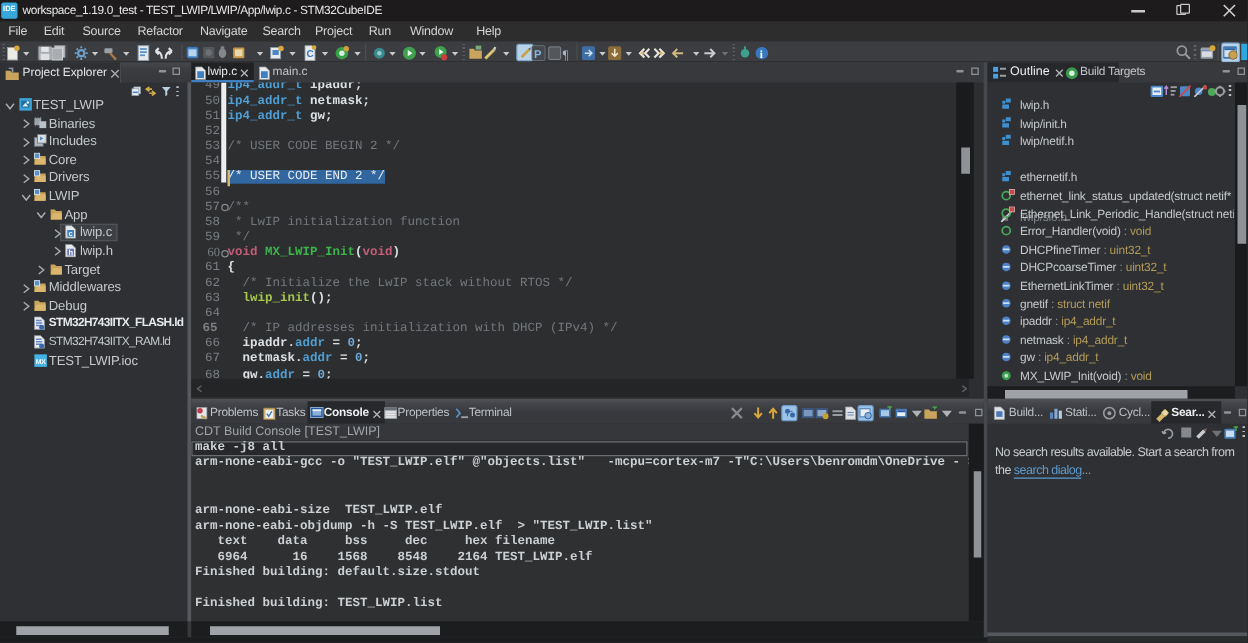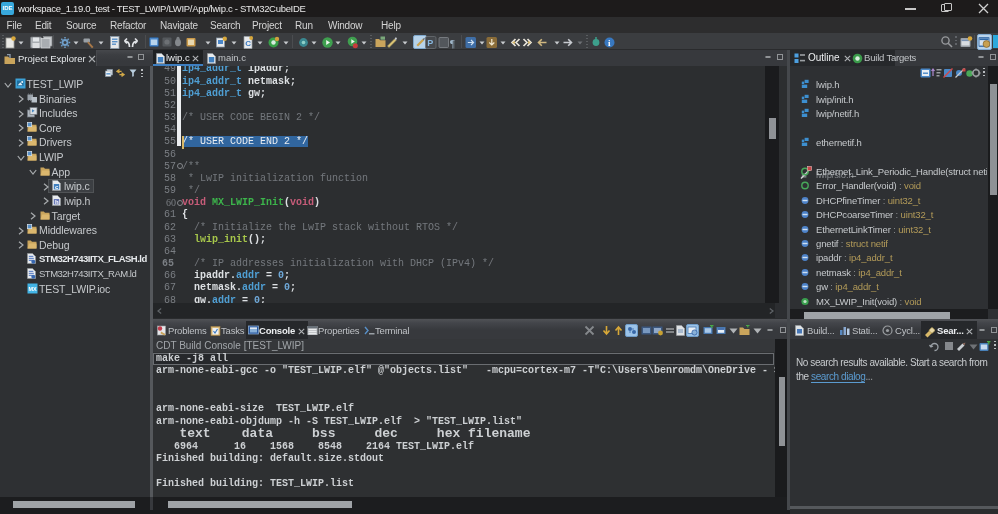--- a/index.html
+++ b/index.html
@@ -533,20 +533,24 @@
         </svg></span><span style="color:#c6c9cc;">lwip/netif.h</span></div>
 <div class="ab" style="left:10px;top:43.66px;height:14.4px;line-height:14.4px;font-size:9.5px;letter-spacing:-0.15px;white-space:nowrap;margin-top:46px;"><span style="display:inline-block;width:16px;"><svg width="11" height="10" style="vertical-align:-1px">
           <rect x="1.8" y="4.6" width="4.6" height="4" fill="#787c80"></rect>
           <path d="M1 9.5 L9.5 0.8" stroke="#cfd3d6" stroke-width="1.4"></path>
         </svg></span><span style="color:#85898d;">lwip/sio.h</span></div>
 <div class="ab" style="left:10px;top:58.08px;height:14.4px;line-height:14.4px;font-size:9.5px;letter-spacing:-0.15px;white-space:nowrap;"><span style="display:inline-block;width:16px;"><svg width="11" height="10" style="vertical-align:-1px">
           <rect x="4.6" y="0.8" width="4" height="3.2" fill="#3d8fd0"></rect>
           <rect x="1.8" y="2.6" width="2.4" height="2.4" fill="#3d8fd0"></rect>
           <rect x="1.8" y="5.6" width="5.4" height="3.4" fill="#3d8fd0"></rect>
         </svg></span><span style="color:#c6c9cc;">ethernetif.h</span></div>
+<div class="ab" style="left:10px;top:72.5px;height:14.4px;line-height:14.4px;font-size:9.5px;letter-spacing:-0.15px;white-space:nowrap;"><span style="display:inline-block;width:16px;"><svg width="12" height="10" style="vertical-align:-1px">
+          <circle cx="5" cy="5.5" r="3.2" fill="none" stroke="#48a85a" stroke-width="1.4"></circle>
+          <rect x="7.5" y="0.5" width="4" height="4" fill="#c84848" stroke="#e8b8b8" stroke-width="0.6"></rect>
+        </svg></span><span style="color:#c6c9cc;">ethernet_link_status_updated(struct netif*</span></div>
 <div class="ab" style="left:10px;top:86.92px;height:14.4px;line-height:14.4px;font-size:9.5px;letter-spacing:-0.15px;white-space:nowrap;"><span style="display:inline-block;width:16px;"><svg width="12" height="10" style="vertical-align:-1px">
           <circle cx="5" cy="5.5" r="3.2" fill="none" stroke="#48a85a" stroke-width="1.4"></circle>
           <rect x="7.5" y="0.5" width="4" height="4" fill="#c84848" stroke="#e8b8b8" stroke-width="0.6"></rect>
         </svg></span><span style="color:#c6c9cc;">Ethernet_Link_Periodic_Handle(struct netif</span></div>
 <div class="ab" style="left:10px;top:101.34px;height:14.4px;line-height:14.4px;font-size:9.5px;letter-spacing:-0.15px;white-space:nowrap;"><span style="display:inline-block;width:16px;"><svg width="12" height="10" style="vertical-align:-1px">
           <circle cx="5" cy="5.5" r="3.2" fill="none" stroke="#48a85a" stroke-width="1.4"></circle>
         </svg></span><span style="color:#c6c9cc;">Error_Handler(void)</span><span style="color:#8d9194;"> : </span><span style="color:#b39b59;">void</span></div>
 <div class="ab" style="left:10px;top:115.76px;height:14.4px;line-height:14.4px;font-size:9.5px;letter-spacing:-0.15px;white-space:nowrap;"><span style="display:inline-block;width:16px;"><svg width="12" height="10" style="vertical-align:-1px">
           <circle cx="5" cy="5.5" r="3.4" fill="#4d82c8"></circle>
           <rect x="2.5" y="4.8" width="5" height="1.4" fill="#cfe0f2"></rect>
@@ -682,21 +686,21 @@
 <div class="ab" style="left:153px;top:339px;width:634px;height:13px;background:#35373a;">
     <span style="display:block;padding-left:3px;font-size:10px;line-height:13px;color:#a2a6aa;">CDT Build Console [TEST_LWIP]</span>
   </div>
 <div class="ab" style="left:153px;top:352px;width:622px;height:145px;overflow:hidden;">
 <div class="ab" style="left:0;top:0.5px;width:621px;height:12px;background:#26282b;border:1px solid #6a6d71;"></div>
 <div class="ab mono" style="left:3px;top:0.8px;height:12.55px;line-height:12.55px;font-size:10px;color:#cdd0d3;font-weight:bold;white-space:pre;">make&nbsp;-j8&nbsp;all&nbsp;</div>
 <div class="ab mono" style="left:3px;top:13.350000000000001px;height:12.55px;line-height:12.55px;font-size:10px;color:#cdd0d3;font-weight:bold;white-space:pre;">arm-none-eabi-gcc&nbsp;-o&nbsp;"TEST_LWIP.elf"&nbsp;@"objects.list"&nbsp;&nbsp;&nbsp;-mcpu=cortex-m7&nbsp;-T"C:\Users\benromdm\OneDrive&nbsp;-&nbsp;STMicroelectronics\</div>
 <div class="ab mono" style="left:3px;top:38.45px;height:12.55px;line-height:12.55px;font-size:10px;color:#cdd0d3;font-weight:bold;white-space:pre;">&nbsp;</div>
 <div class="ab mono" style="left:3px;top:51.0px;height:12.55px;line-height:12.55px;font-size:10px;color:#cdd0d3;font-weight:bold;white-space:pre;">arm-none-eabi-size&nbsp;&nbsp;TEST_LWIP.elf</div>
 <div class="ab mono" style="left:3px;top:63.55px;height:12.55px;line-height:12.55px;font-size:10px;color:#cdd0d3;font-weight:bold;white-space:pre;">arm-none-eabi-objdump&nbsp;-h&nbsp;-S&nbsp;TEST_LWIP.elf&nbsp;&nbsp;&gt;&nbsp;"TEST_LWIP.list"</div>
-<div class="ab mono" style="left:3px;top:76.10000000000001px;height:12.55px;line-height:12.55px;font-size:13px;color:#cdd0d3;font-weight:bold;white-space:pre;">&nbsp;&nbsp;&nbsp;text&nbsp;&nbsp;&nbsp;&nbsp;data&nbsp;&nbsp;&nbsp;&nbsp;&nbsp;bss&nbsp;&nbsp;&nbsp;&nbsp;&nbsp;dec&nbsp;&nbsp;&nbsp;&nbsp;&nbsp;hex&nbsp;filename</div>
+<div class="ab mono" style="left:3px;top:76.10000000000001px;height:12.55px;line-height:12.55px;font-size:10px;color:#cdd0d3;font-weight:bold;white-space:pre;">&nbsp;&nbsp;&nbsp;text&nbsp;&nbsp;&nbsp;&nbsp;data&nbsp;&nbsp;&nbsp;&nbsp;&nbsp;bss&nbsp;&nbsp;&nbsp;&nbsp;&nbsp;dec&nbsp;&nbsp;&nbsp;&nbsp;&nbsp;hex&nbsp;filename</div>
 <div class="ab mono" style="left:3px;top:88.65px;height:12.55px;line-height:12.55px;font-size:10px;color:#cdd0d3;font-weight:bold;white-space:pre;">&nbsp;&nbsp;&nbsp;6964&nbsp;&nbsp;&nbsp;&nbsp;&nbsp;&nbsp;16&nbsp;&nbsp;&nbsp;&nbsp;1568&nbsp;&nbsp;&nbsp;&nbsp;8548&nbsp;&nbsp;&nbsp;&nbsp;2164&nbsp;TEST_LWIP.elf</div>
 <div class="ab mono" style="left:3px;top:101.2px;height:12.55px;line-height:12.55px;font-size:10px;color:#cdd0d3;font-weight:bold;white-space:pre;">Finished&nbsp;building:&nbsp;default.size.stdout</div>
 <div class="ab mono" style="left:3px;top:113.75px;height:12.55px;line-height:12.55px;font-size:10px;color:#cdd0d3;font-weight:bold;white-space:pre;">&nbsp;</div>
 <div class="ab mono" style="left:3px;top:126.3px;height:12.55px;line-height:12.55px;font-size:10px;color:#cdd0d3;font-weight:bold;white-space:pre;">Finished&nbsp;building:&nbsp;TEST_LWIP.list</div>
 </div>
 <div class="ab" style="left:775px;top:339px;width:12px;height:158px;background:#1a1b1d;"></div>
 <div class="ab" style="left:779px;top:377px;width:6px;height:69px;background:#8f9296;"></div>
 <div class="ab" style="left:153px;top:497px;width:634px;height:13px;background:#1c1d1f;"></div>
 <div class="ab" style="left:168px;top:501px;width:184px;height:7px;background:#9fa3a7;"></div>
 <div class="ab" style="left:790px;top:318.5px;width:208px;height:20px;background:linear-gradient(#505256 0%,#43454a 20%,#37393d 55%);"></div>

